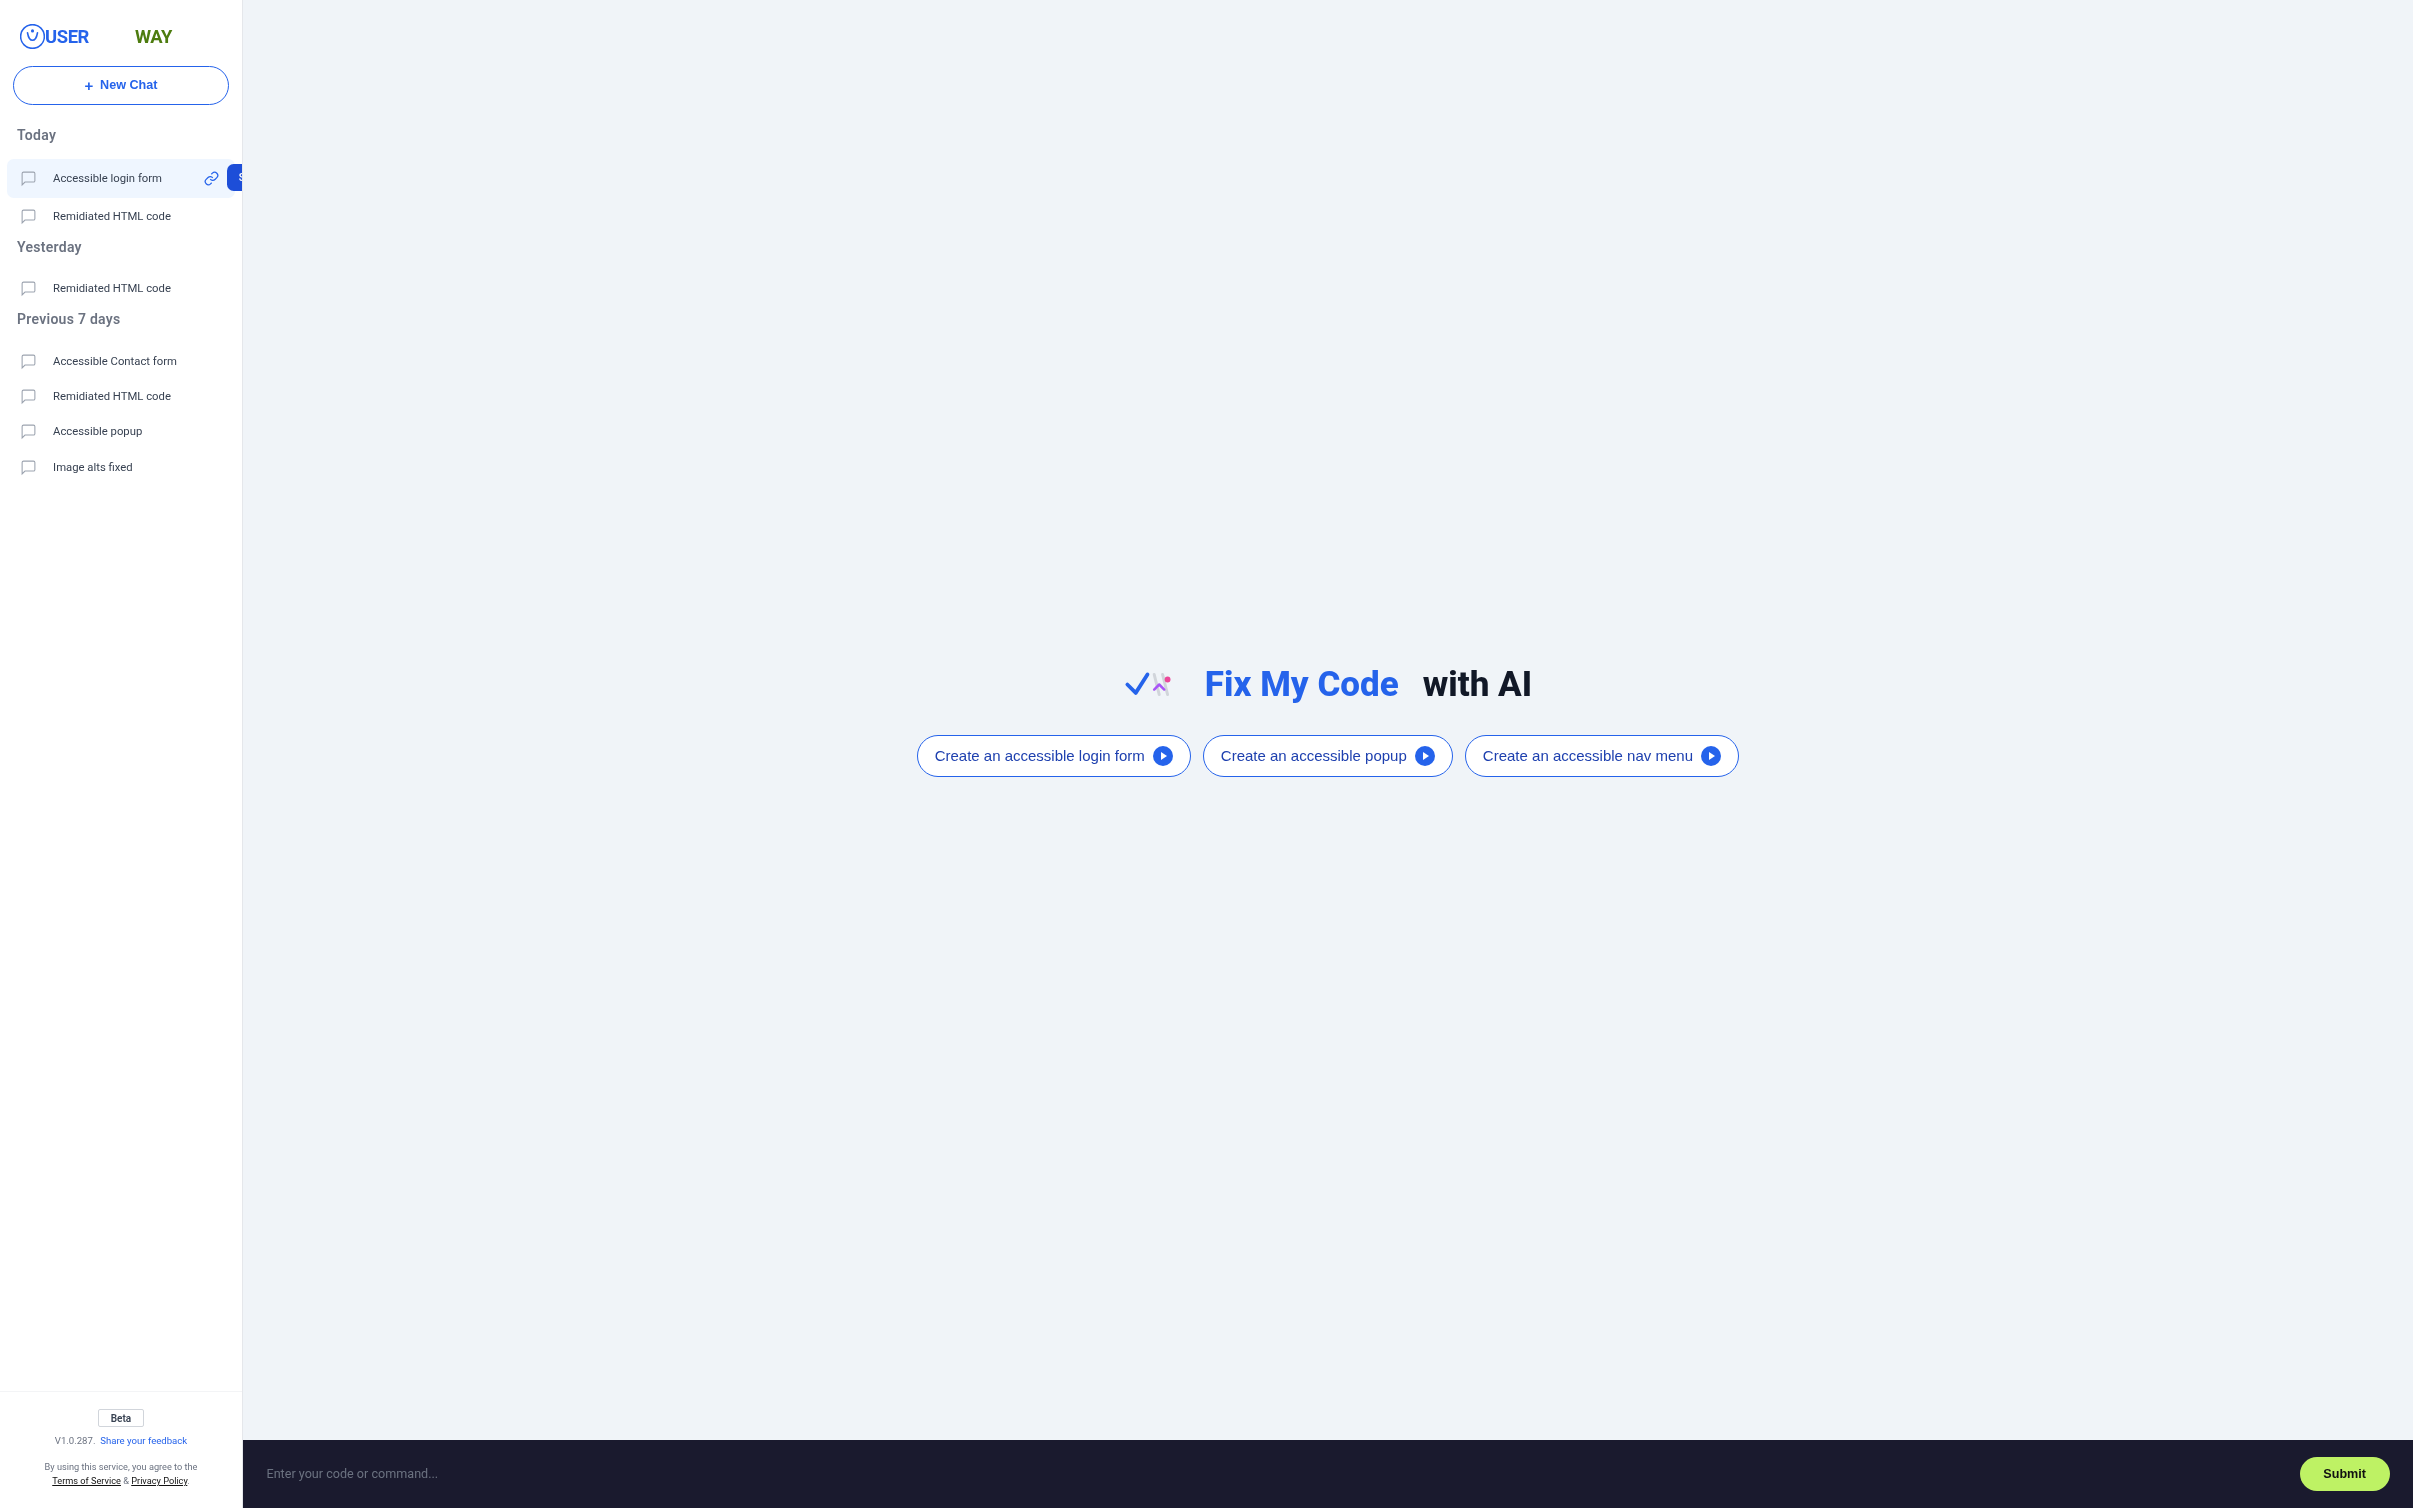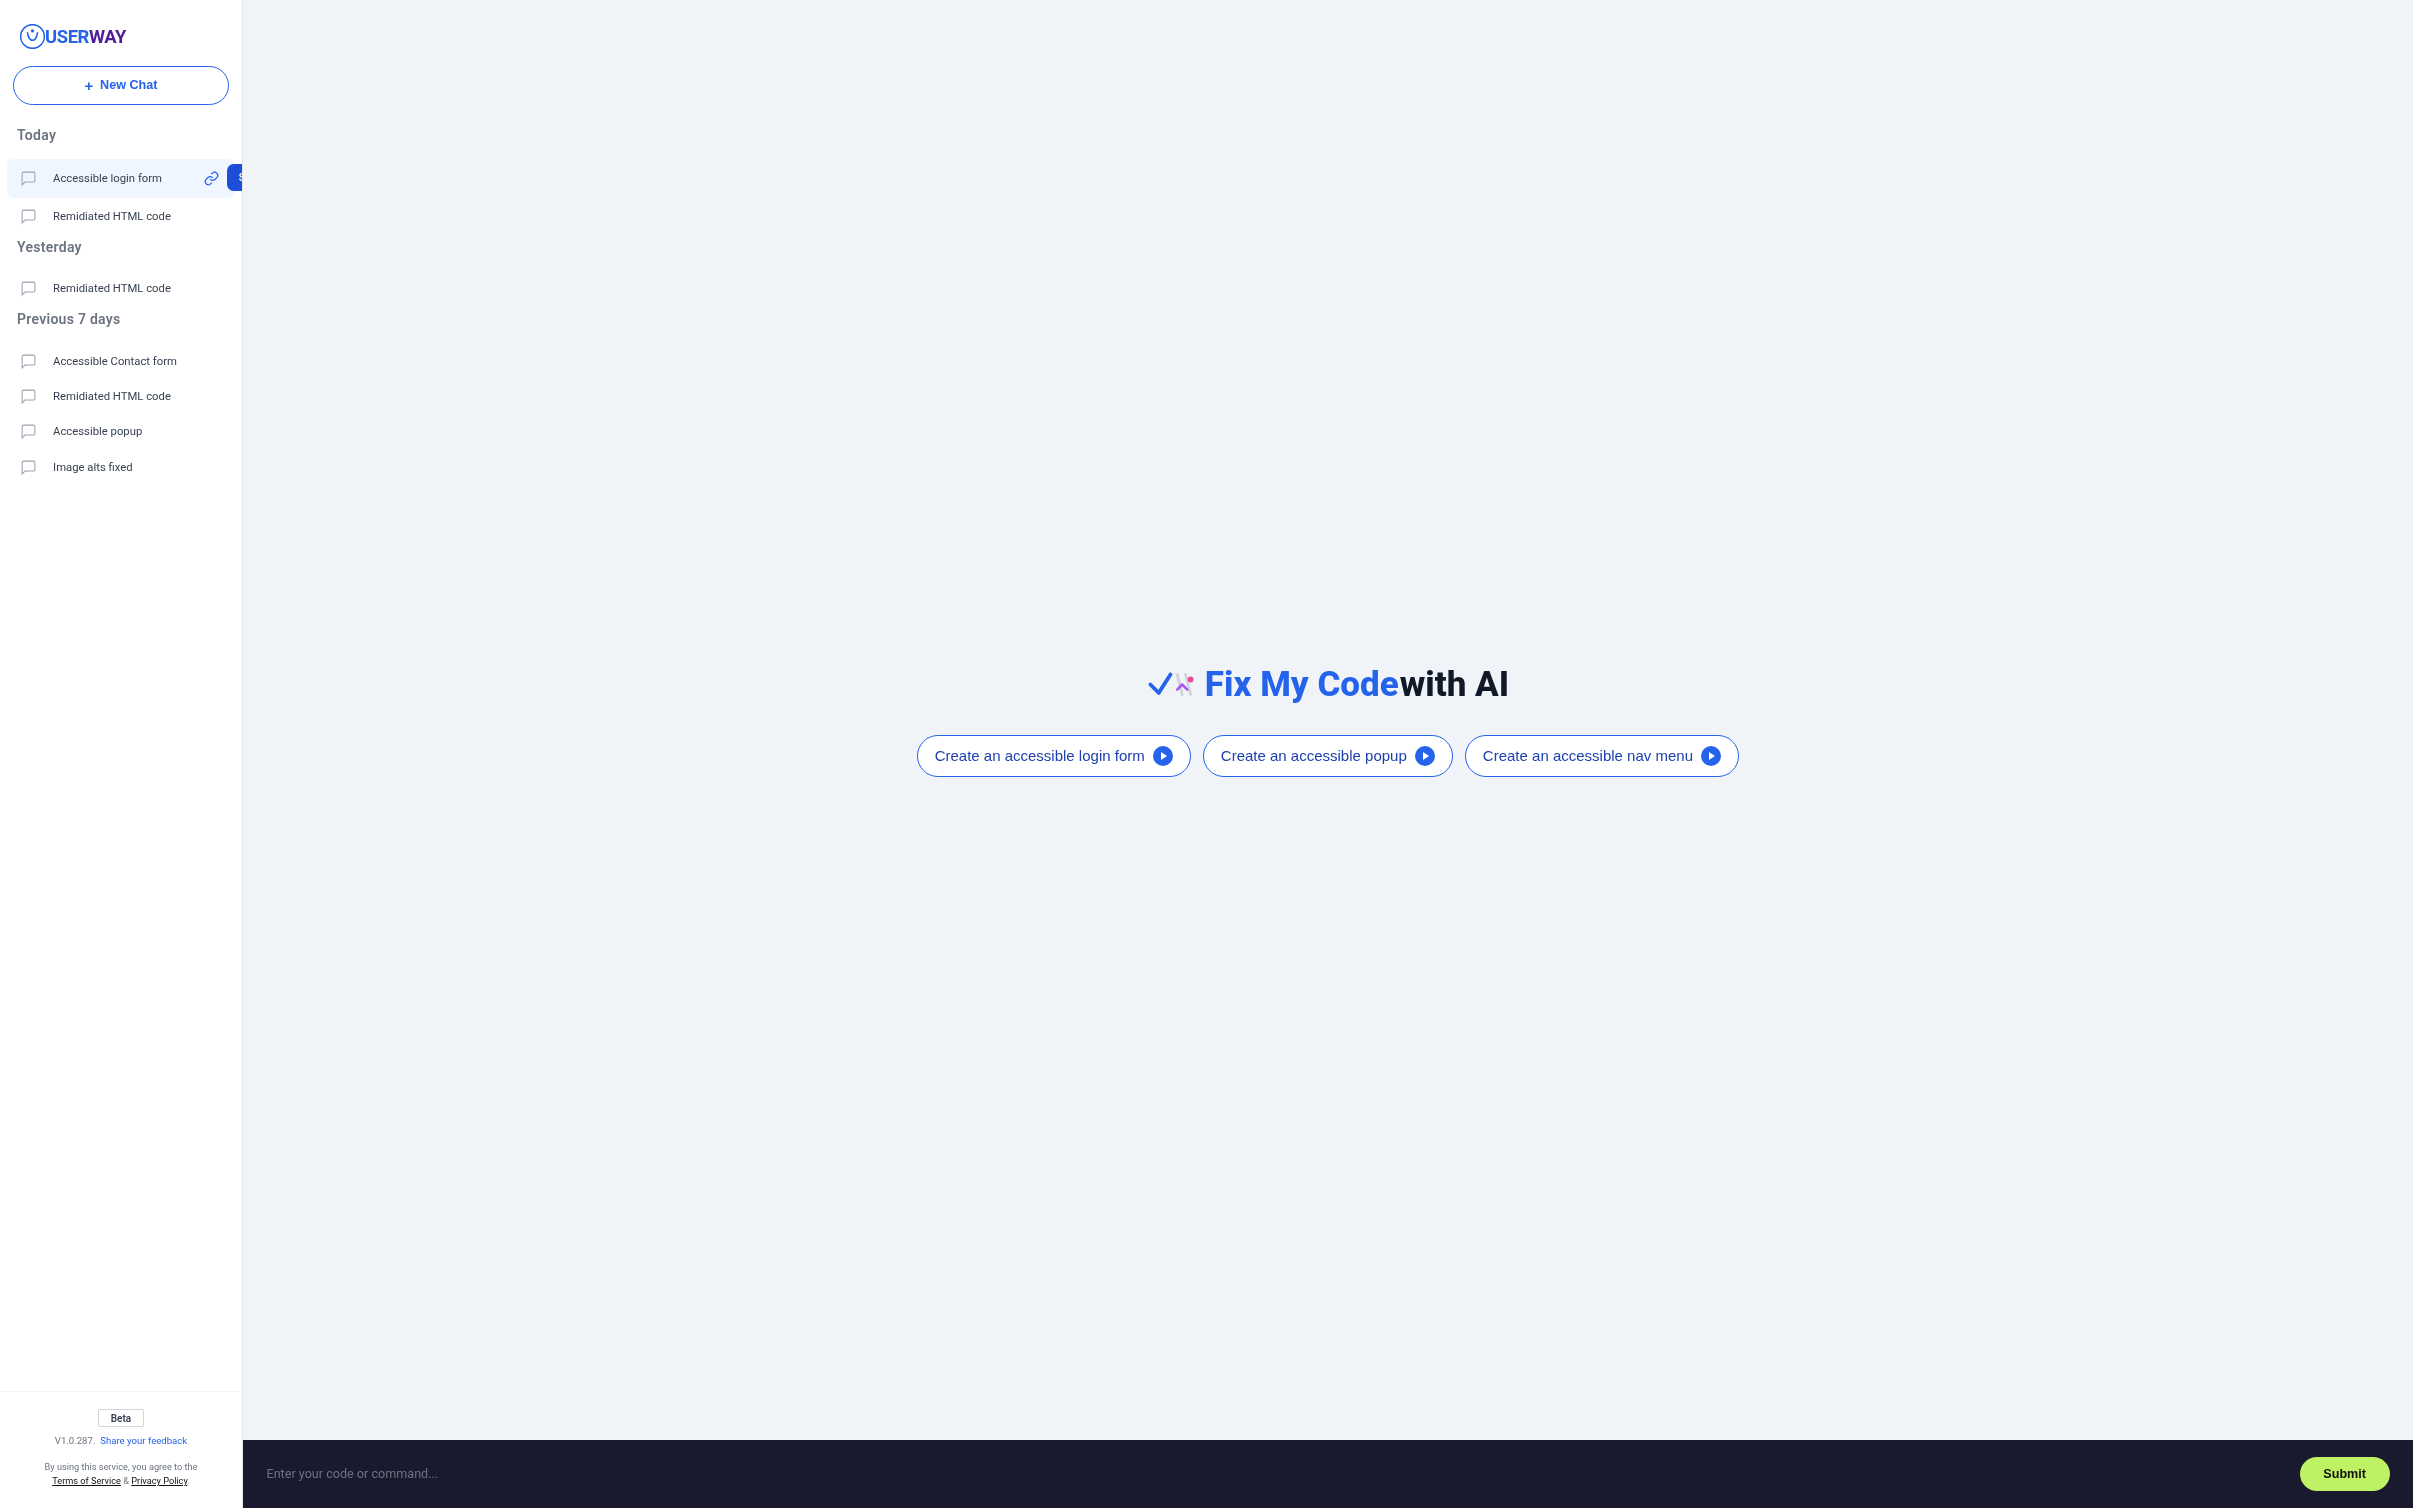--- a/index.html
+++ b/index.html
@@ -192,21 +192,21 @@
       overflow-y: auto;
     }
 
     #hero-title {
       font-size: 35px;
       font-weight: 800;
       color: #111827;
       margin-bottom: 30px;
       display: flex;
       align-items: center;
-      gap: 1px;
+      gap: 24px;
     }
 
     #hero-subtitle {
       font-size: 12.6px;
       color: #4b5563;
       text-align: center;
       max-width: 570px;
       line-height: 1.6;
       margin-bottom: 30px;
     }
@@ -303,21 +303,21 @@
 
 <div id="sidebar">
 
   <div id="logo-area">
     <svg class="userway-logo-svg" viewBox="0 0 40 40" fill="none" xmlns="http://www.w3.org/2000/svg">
       <circle cx="20" cy="20" r="19" stroke="#2563eb" stroke-width="2.5" fill="white"></circle>
       <path d="M12 14 C12 14, 14 26, 20 26 C26 26, 28 14, 28 14" stroke="#2563eb" stroke-width="2.5" stroke-linecap="round" fill="none"></path>
       <circle cx="20" cy="11" r="2.5" fill="#2563eb"></circle>
     </svg>
     <span class="logo-text">
-      <span>USER</span><span style="color:#4c1d95;">WAY</span>
+      <span>USER</span><span style="color:#4d7c0f;padding-left:46px;">WAY</span>
     </span>
   </div>
 
   <button id="new-chat-btn">
     <span class="plus-icon">+</span>
     <span>New Chat</span>
   </button>
 
   <div class="section-label">Today</div>
 

